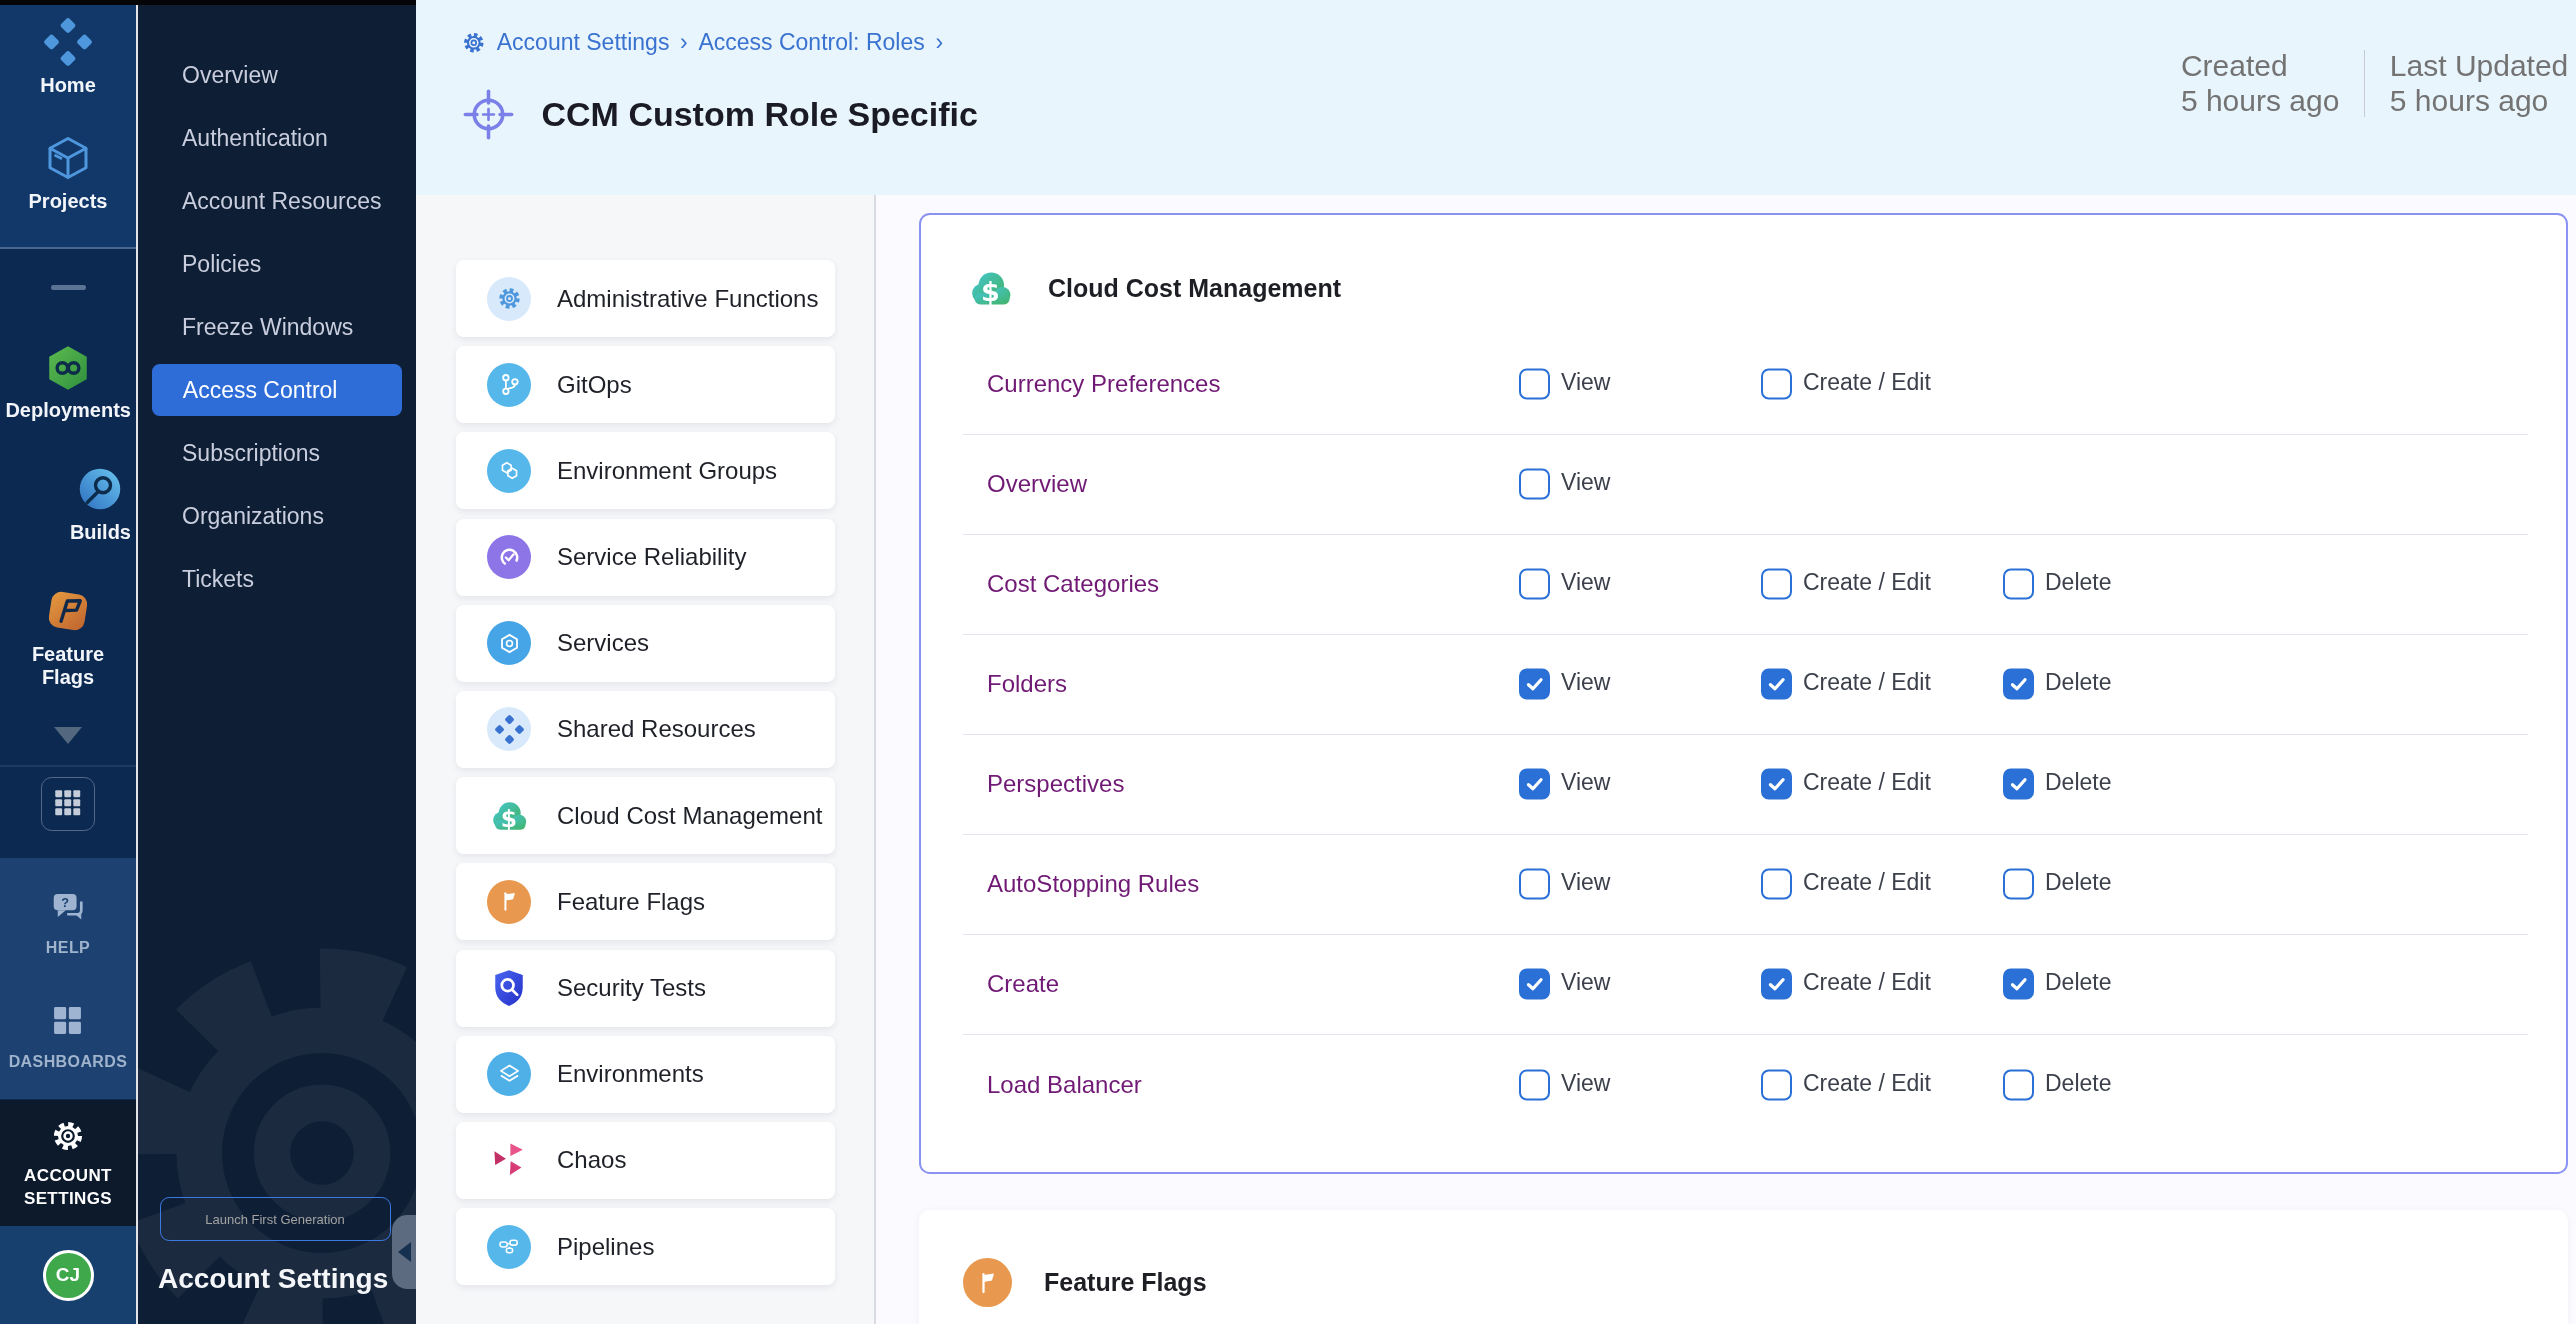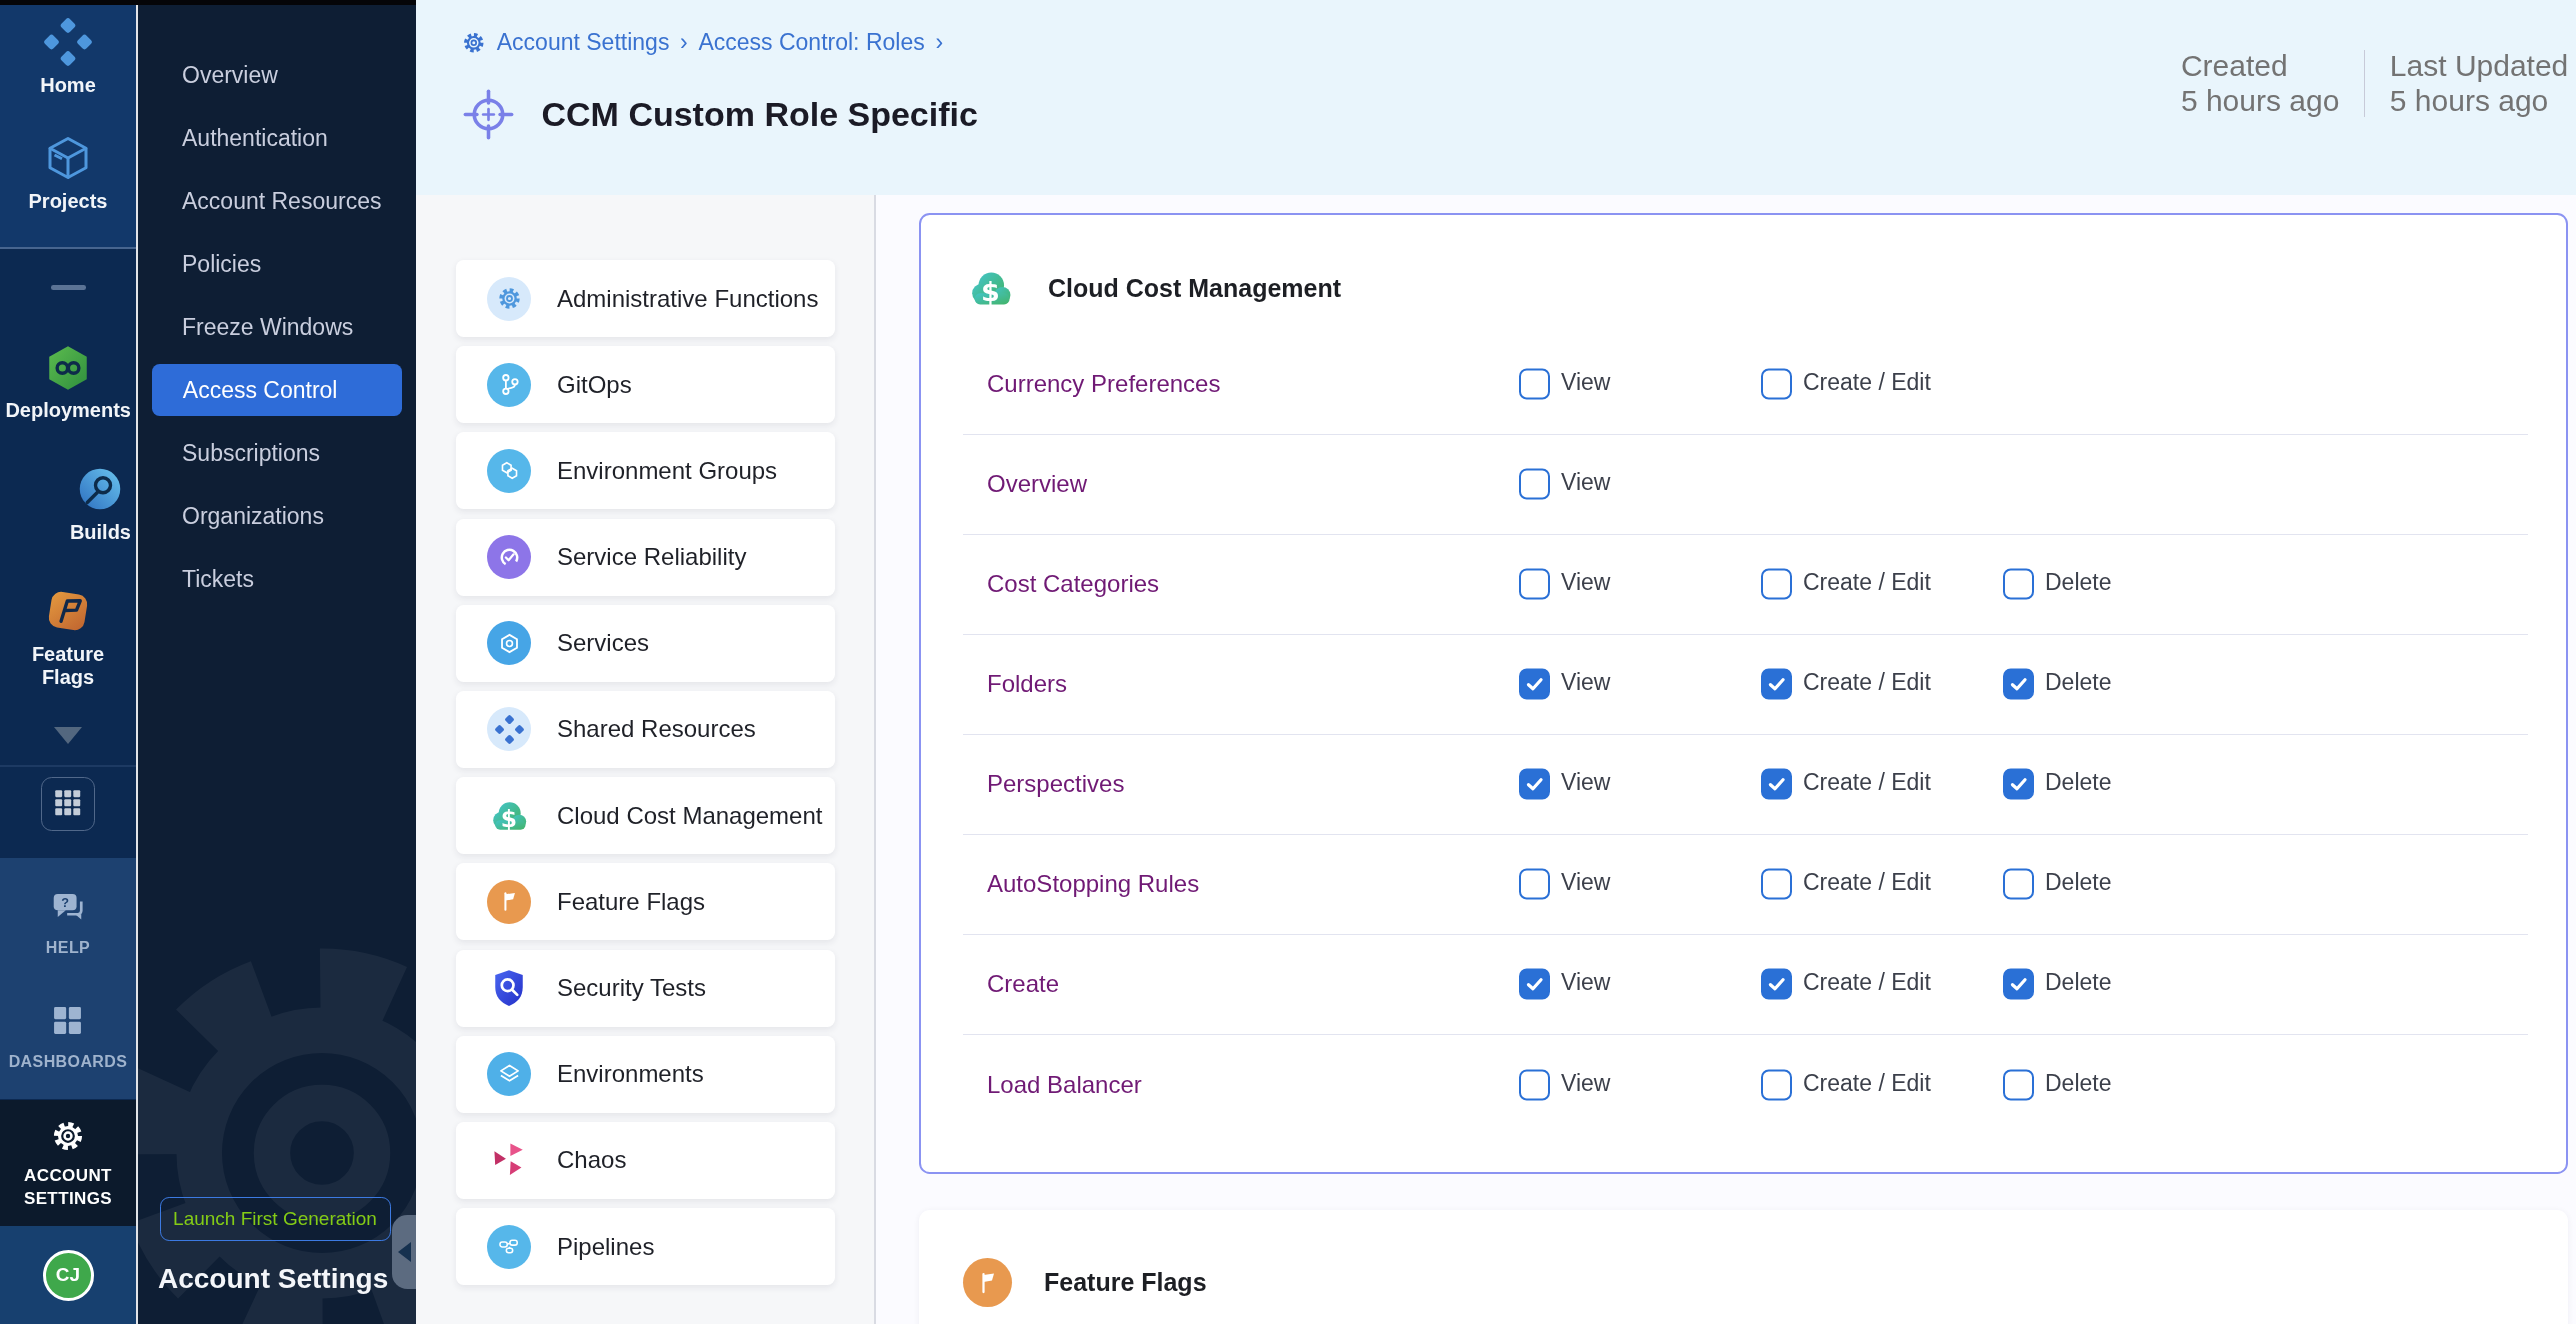--- a/index.html
+++ b/index.html
@@ -33,21 +33,21 @@
 
   .rail-sidebar-gap { position:absolute; left:136px; top:0; width:2.3px; height:1324px; background:#e2e4e8; z-index:5; }
 
   
   .settings-sidebar { position:absolute; left:138px; top:0; width:278px; height:1324px; background:#0e1e34; overflow:hidden; }
   .watermark { position:absolute; left:-107px; bottom:-123px; opacity:0.05; }
   .watermark svg { width:582px; height:582px; }
   .settings-menu { position:absolute; top:44px; left:0; width:100%; }
   .menu-item { height:63px; display:flex; align-items:center; padding-left:44px; font-size:23px; color:#c9cede; cursor:pointer; position:relative; }
   .menu-item.active { background:#2e6cd8; border-radius:7.7px; margin:0 13.8px; padding-left:31px; color:#ffffff; height:52px; margin-top:5.4px; margin-bottom:5.4px; }
-  .launch-btn { position:absolute; left:21.5px; top:1197px; width:231px; height:44px; border-radius:9.2px; border:1.5px solid #3c7ae2; background:transparent; color:#84cc16; font-size:19px; font-family:"Liberation Sans",sans-serif; cursor:pointer; }
+  .launch-btn { position:absolute; left:21.5px; top:1197px; width:231px; height:44px; border-radius:9.2px; border:1.5px solid #3c7ae2; background:transparent; color:#a3a3a3; font-size:13px; font-family:"Liberation Sans",sans-serif; cursor:pointer; }
   .sidebar-title { position:absolute; left:20px; top:1263px; color:#f4f6fa; font-size:28px; font-weight:bold; }
   .collapse-handle { position:absolute; right:-1.5px; top:1215px; width:26px; height:74px; background:#5c6b80; border-radius:15.3px 0 0 15.3px; display:flex; align-items:center; justify-content:center; cursor:pointer; }
   .tri-left { width:0; height:0; border-top:10.7px solid transparent; border-bottom:10.7px solid transparent; border-right:13.8px solid #16314f; }
 
   
   .page-header { position:absolute; left:416px; top:0; width:2160px; height:195px; background:#e9f5fc; }
   .breadcrumb { position:absolute; left:44px; top:29px; display:flex; align-items:center; gap:9.2px; font-size:23px; color:#3a72d0; }
   .breadcrumb .bc-icon svg { width:27.6px; height:27.6px; display:block; }
   .crumb { cursor:pointer; }
   .bc-sep { color:#3a72d0; padding:0 1.5px; }

